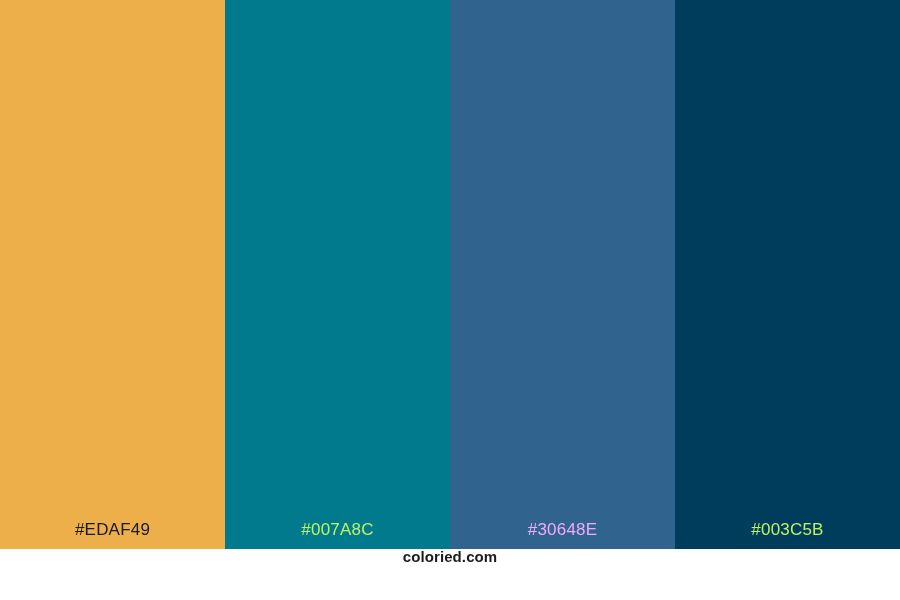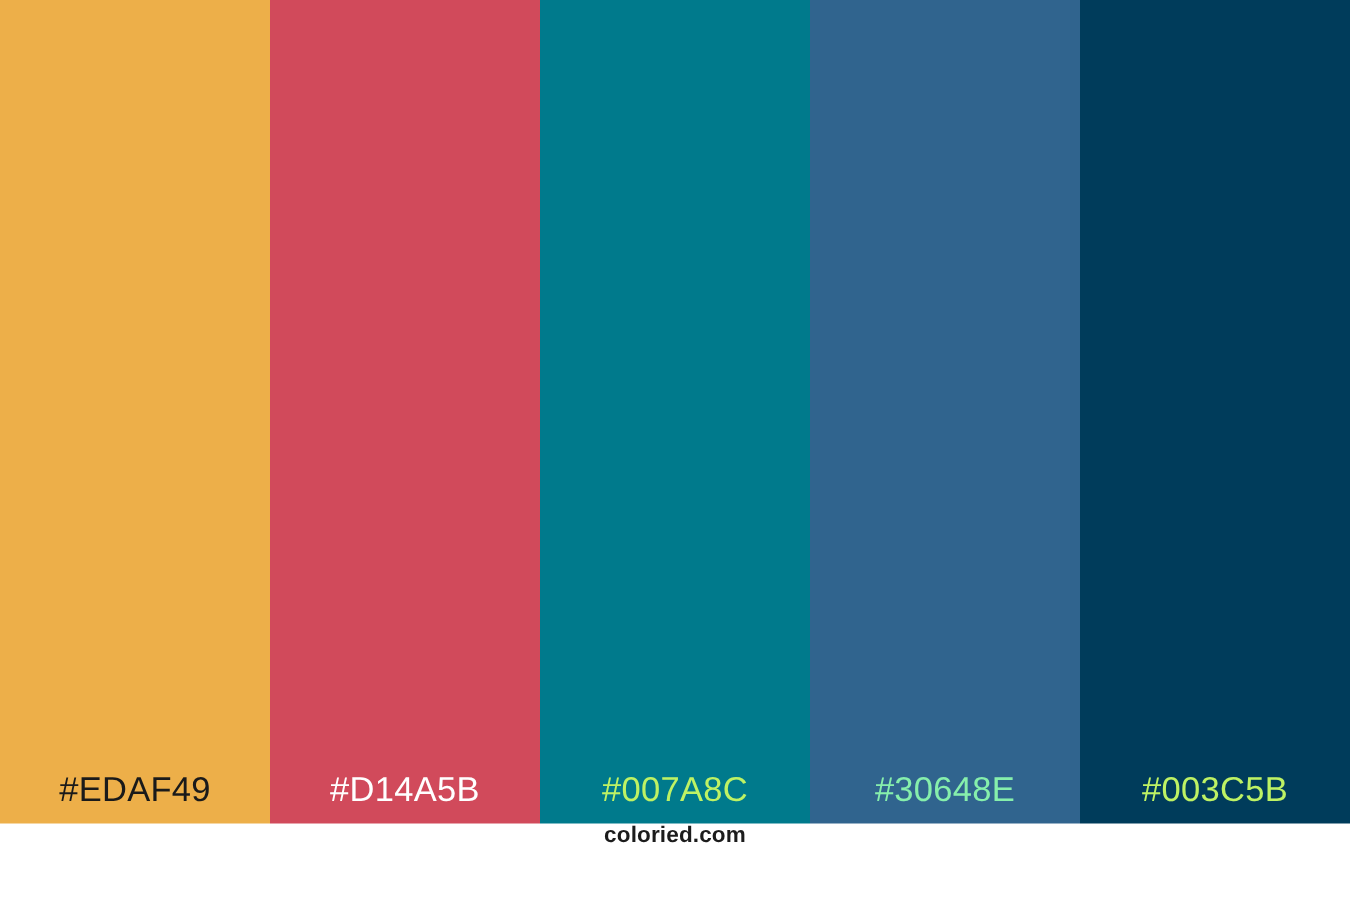--- a/index.html
+++ b/index.html
@@ -34,21 +34,21 @@
     display: flex;
     align-items: flex-end;
     justify-content: center;
     box-sizing: border-box;
   }
   .swatch-label {
     display: block;
     width: 100%;
     text-align: center;
     font-family: "Liberation Sans", sans-serif;
-    font-size: 23px;
+    font-size: 17px;
     line-height: 1;
     letter-spacing: 0.2px;
     padding-bottom: 11px;
     white-space: nowrap;
   }
   #footer-bar {
     width: 900px;
     height: 51px;
     background: #ffffff;
     display: flex;
@@ -68,30 +68,27 @@
 <body>
 
 <div id="palette-page">
 
   <div id="swatch-strip">
 
     <div class="swatch" style="background-color: rgb(237, 175, 73);">
       <span class="swatch-label" style="color: rgb(26, 26, 26);">#EDAF49</span>
     </div>
 
-    <div class="swatch" style="background-color: rgb(209, 74, 91);">
-      <span class="swatch-label" style="color: rgb(255, 255, 255);">#D14A5B</span>
-    </div>
 
     <div class="swatch" style="background-color: rgb(0, 122, 140);">
       <span class="swatch-label" style="color: #bef264;">#007A8C</span>
     </div>
 
     <div class="swatch" style="background-color: rgb(48, 100, 142);">
-      <span class="swatch-label" style="color: #86efac;">#30648E</span>
+      <span class="swatch-label" style="color: #f0abfc;">#30648E</span>
     </div>
 
     <div class="swatch" style="background-color: rgb(0, 60, 91);">
       <span class="swatch-label" style="color: #bef264;">#003C5B</span>
     </div>
 
   </div>
 
   <div id="footer-bar">
     <span id="footer-credit">coloried.com</span>

